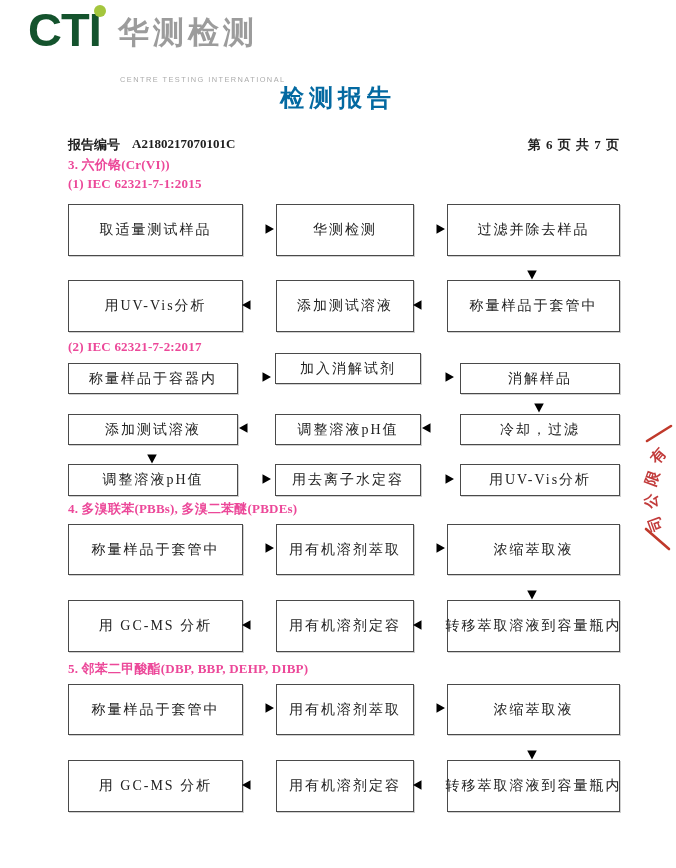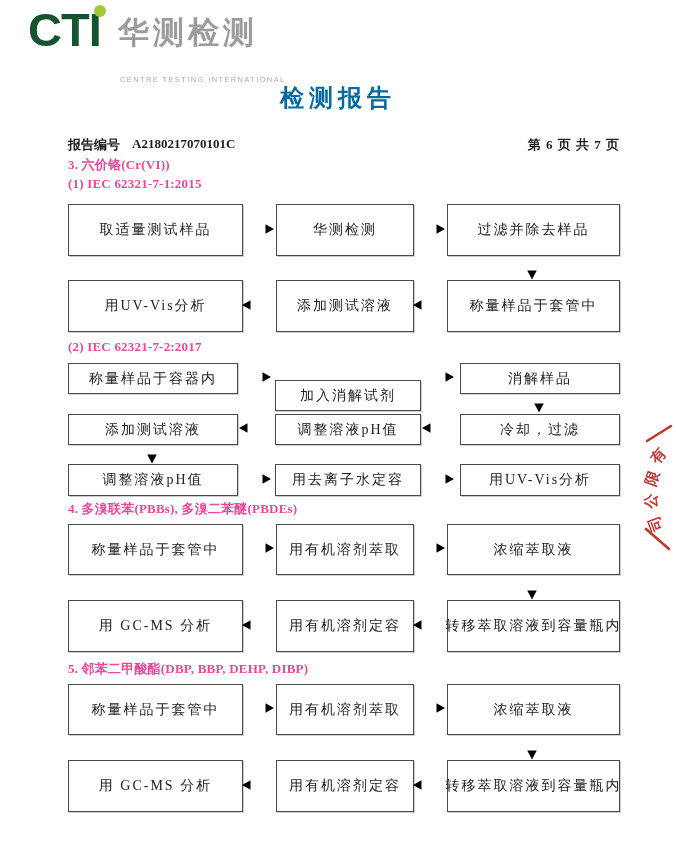--- a/index.html
+++ b/index.html
@@ -86,21 +86,21 @@
   <div class="fc-box" style="left:276px;top:280px;width:136px;height:50px">添加测试溶液</div>
   <div class="fc-box" style="left:447px;top:280px;width:171px;height:50px">称量样品于套管中</div>
   <svg class="arr" style="left:240px;top:299px" width="36" height="12">
       <use href="#arr-l"></use>
     </svg>
   <svg class="arr" style="left:411px;top:299px" width="36" height="12">
       <use href="#arr-l"></use>
     </svg>
 
   <div class="fc-box" style="left:68px;top:363px;width:168px;height:29px">称量样品于容器内</div>
-  <div class="fc-box" style="left:275px;top:380px;width:144px;height:29px">加入消解试剂</div>
+  <div class="fc-box" style="left:275px;top:353px;width:144px;height:29px">加入消解试剂</div>
   <div class="fc-box" style="left:460px;top:363px;width:158px;height:29px">消解样品</div>
   <svg class="arr" style="left:237px;top:371px" width="36" height="12">
       <use href="#arr-r"></use>
     </svg>
   <svg class="arr" style="left:420px;top:371px" width="36" height="12">
       <use href="#arr-r"></use>
     </svg>
   <svg class="arr" style="left:533px;top:393px" width="12" height="20">
       <use href="#arr-d20"></use>
     </svg>

